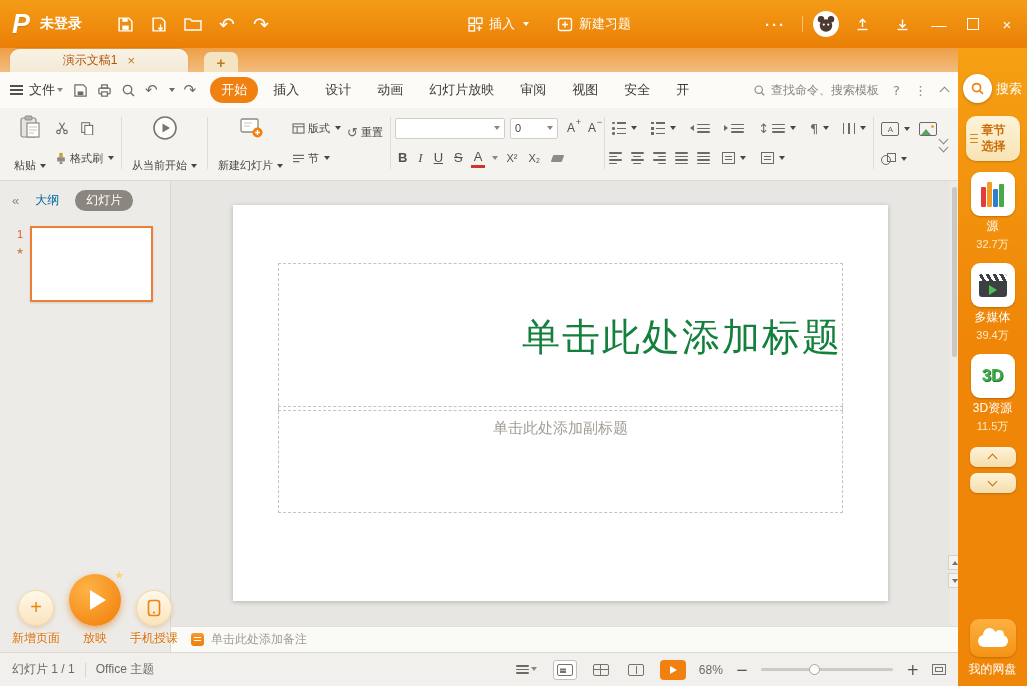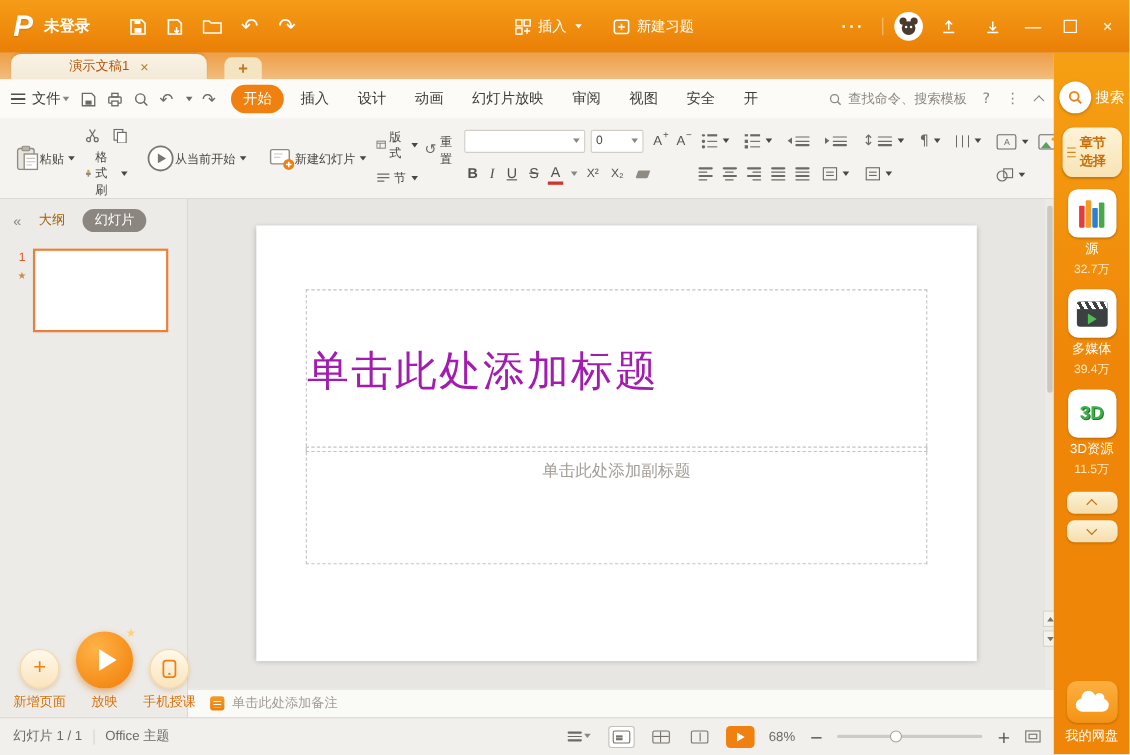--- a/index.html
+++ b/index.html
@@ -40,21 +40,21 @@
   .menu-items{display:flex;align-items:center;gap:4px;}
   .mi{padding:4px 11px;font-size:13px;color:#3f3b37;border-radius:14px;white-space:nowrap;}
   .mi.active{background:#f08111;color:#fff;}
   .mb-right{margin-left:auto;display:flex;align-items:center;gap:14px;color:#8c867e;}
   .mb-search{display:flex;align-items:center;gap:5px;font-size:12px;}
   .mb-ic{font-size:13px;font-family:"DejaVu Sans",sans-serif;}
 
   
   .ribbon{position:absolute;left:0;top:108px;width:958px;height:73px;background:#f5f3ef;border-bottom:1px solid #ddd9d2;display:flex;align-items:stretch;padding:3px 4px 5px 8px;box-sizing:border-box;}
   .vsep{width:1px;background:#e1ddd6;margin:6px 4px;}
-  .rbig{display:flex;flex-direction:row;align-items:center;justify-content:space-between;padding:4px 6px 2px;}
+  .rbig{display:flex;flex-direction:column;align-items:center;justify-content:space-between;padding:4px 6px 2px;}
   .rlbl{font-size:11px;color:#4a4640;display:flex;align-items:center;gap:2px;white-space:nowrap;}
   .rcol{display:flex;flex-direction:column;justify-content:space-around;padding:2px 0;}
   .rrow{display:flex;align-items:center;gap:5px;}
   .sbtn{display:inline-flex;align-items:center;gap:3px;padding:2px 3px;font-size:11px;color:#4a4640;border-radius:3px;}
   .icbox{display:inline-flex;align-items:center;justify-content:center;width:20px;height:20px;}
   .combo{height:21px;border:1px solid #d2cec7;background:#fff;border-radius:2px;display:flex;align-items:center;justify-content:space-between;padding:0 4px;font-size:11px;color:#4a4640;box-sizing:border-box;}
   .combo.name{width:110px;}
   .combo.size{width:48px;}
   .fmt{font-size:13px;color:#55504a;padding:0 3px;line-height:1.2;}
   .fmt.b{font-weight:bold;}
@@ -90,21 +90,21 @@
   .pic::after{content:"";position:absolute;right:2px;top:1.5px;width:3.5px;height:3.5px;border-radius:50%;background:#f0a23c;}
   .shapes{position:relative;width:15px;height:12px;}
   .shapes::before{content:"";position:absolute;left:0;top:2px;width:8px;height:8px;border:1.2px solid #6e6a63;border-radius:50%;}
   .shapes::after{content:"";position:absolute;right:0;top:0;width:7px;height:7px;border:1.2px solid #6e6a63;}
   .more2{display:inline-flex;flex-direction:column;gap:1px;color:#8c867e;align-items:center;}
 
   
   .leftpanel{position:absolute;left:0;top:181px;width:171px;height:471px;background:#edebe7;border-right:1px solid #dcd8d2;box-sizing:border-box;}
   .lp-head{display:flex;align-items:center;gap:16px;padding:9px 12px 7px;}
   .lp-collapse{color:#8a857e;font-size:13px;}
-  .lp-outline{color:#a16207;font-size:12px;}
+  .lp-outline{color:#0369a1;font-size:12px;}
   .lp-slides{background:#8b8680;color:#fff;font-size:12px;border-radius:11px;padding:2px 11px;}
   .lp-item{display:flex;align-items:flex-start;gap:4px;padding:8px 8px 0 14px;}
   .lp-meta{display:flex;flex-direction:column;align-items:center;gap:6px;width:12px;padding-top:2px;}
   .lp-num{color:#e4572e;font-size:11px;}
   .lp-star{color:#cf8b50;font-size:9px;}
   .lp-thumb{width:119px;height:72px;background:#fff;border:2px solid #ec7f35;box-shadow:0 1px 2px rgba(0,0,0,.12);}
 
   
   .quick{position:absolute;left:12px;top:574px;display:flex;align-items:flex-end;gap:9px;z-index:6;}
   .qa{display:flex;flex-direction:column;align-items:center;gap:4px;}
@@ -113,21 +113,21 @@
   .qa-circle.small{width:34px;height:34px;background:linear-gradient(#fff8ea,#fae4bd);border:1px solid #f3d9a8;box-shadow:0 2px 4px rgba(190,110,10,.25);color:#ef8111;}
   .qa-plus{font-size:20px;line-height:1;margin-top:-2px;}
   .qa-circle.big{width:52px;height:52px;background:radial-gradient(circle at 35% 30%,#ffb347,#f07c06);box-shadow:0 3px 7px rgba(214,110,5,.5);}
   .qa-circle.big .tri{width:0;height:0;border-left:16px solid #fff;border-top:10px solid transparent;border-bottom:10px solid transparent;margin-left:5px;}
   .spark{position:absolute;right:-3px;top:-5px;color:#ffd27a;font-size:11px;font-style:normal;}
 
   
   .canvas{position:absolute;left:171px;top:181px;width:779px;height:445px;background:#e8e6e2;}
   .slide{position:absolute;left:62px;top:24px;width:655px;height:396px;background:#fff;box-shadow:0 1px 5px rgba(0,0,0,.22);}
   .ph{position:absolute;left:45px;right:45px;border:1px dashed #c6c3bf;box-sizing:border-box;}
-  .ph.title{top:58px;height:148px;display:flex;align-items:center;justify-content:flex-start;font-size:38px;color:#a21caf;letter-spacing:2px;}
+  .ph.title{top:58px;height:148px;display:flex;align-items:center;justify-content:flex-end;font-size:38px;color:#15803d;letter-spacing:2px;}
   .ph.subtitle{top:201px;height:107px;display:flex;justify-content:center;align-items:flex-start;padding-top:12px;font-size:15px;color:#a29d97;}
   .scrollstrip{position:absolute;left:950px;top:181px;width:8px;height:445px;background:#eceae5;}
   .scroll-thumb{position:absolute;left:1.5px;top:6px;width:5px;height:170px;background:#ccc8c1;border-radius:3px;}
   .scroll-btns{position:absolute;left:-2px;bottom:38px;display:flex;flex-direction:column;gap:3px;}
   .scroll-btns span{width:11px;height:13px;background:#f4f2ee;border:1px solid #d6d2cb;display:flex;align-items:center;justify-content:center;color:#77726b;}
   .t-up{width:0;height:0;border-left:3px solid transparent;border-right:3px solid transparent;border-bottom:4px solid #77726b;}
   .t-dn{width:0;height:0;border-left:3px solid transparent;border-right:3px solid transparent;border-top:4px solid #77726b;}
 
   
   .notesbar{position:absolute;left:171px;top:626px;width:787px;height:26px;background:#fafaf7;border-top:1px solid #e3e0da;display:flex;align-items:center;gap:7px;padding-left:20px;box-sizing:border-box;}

